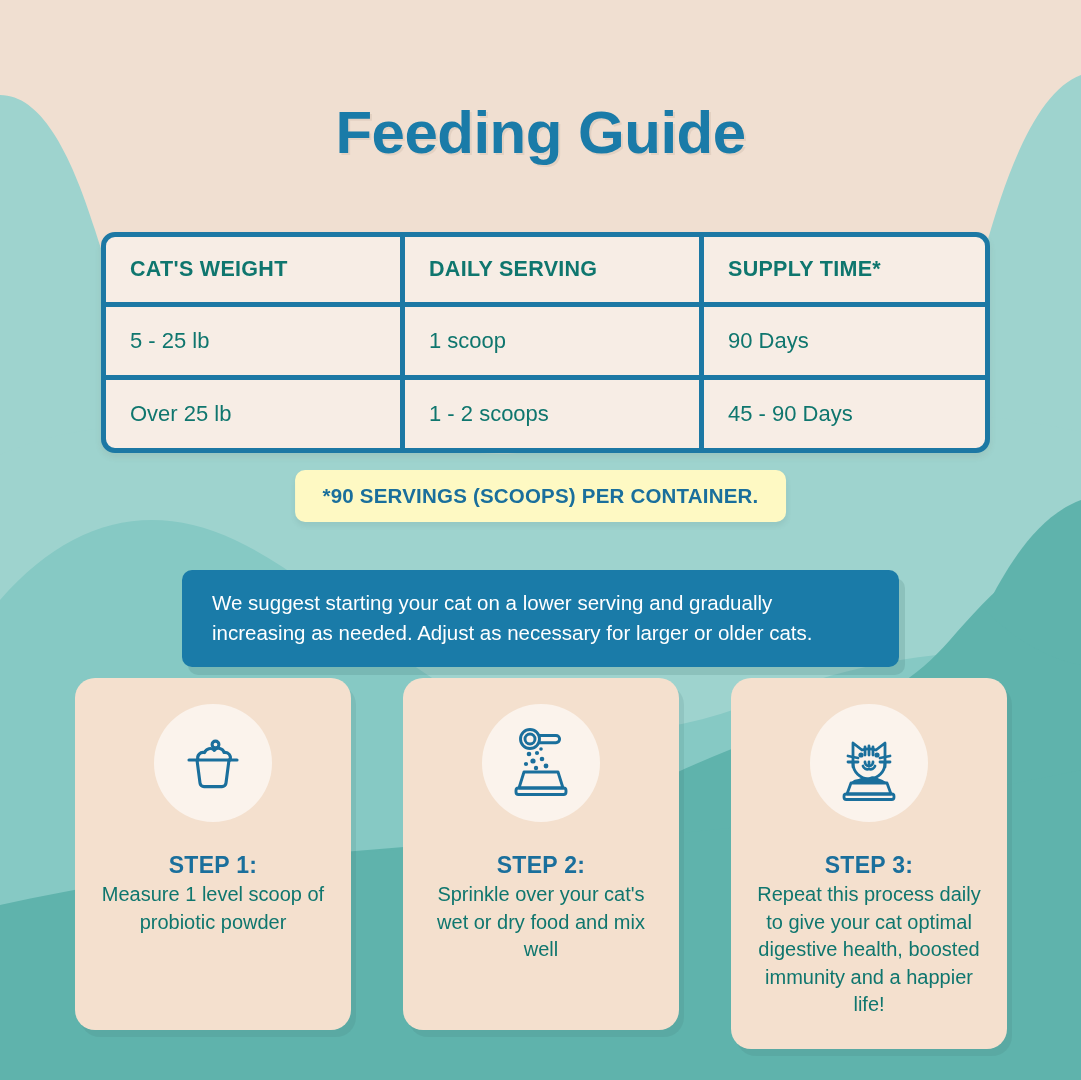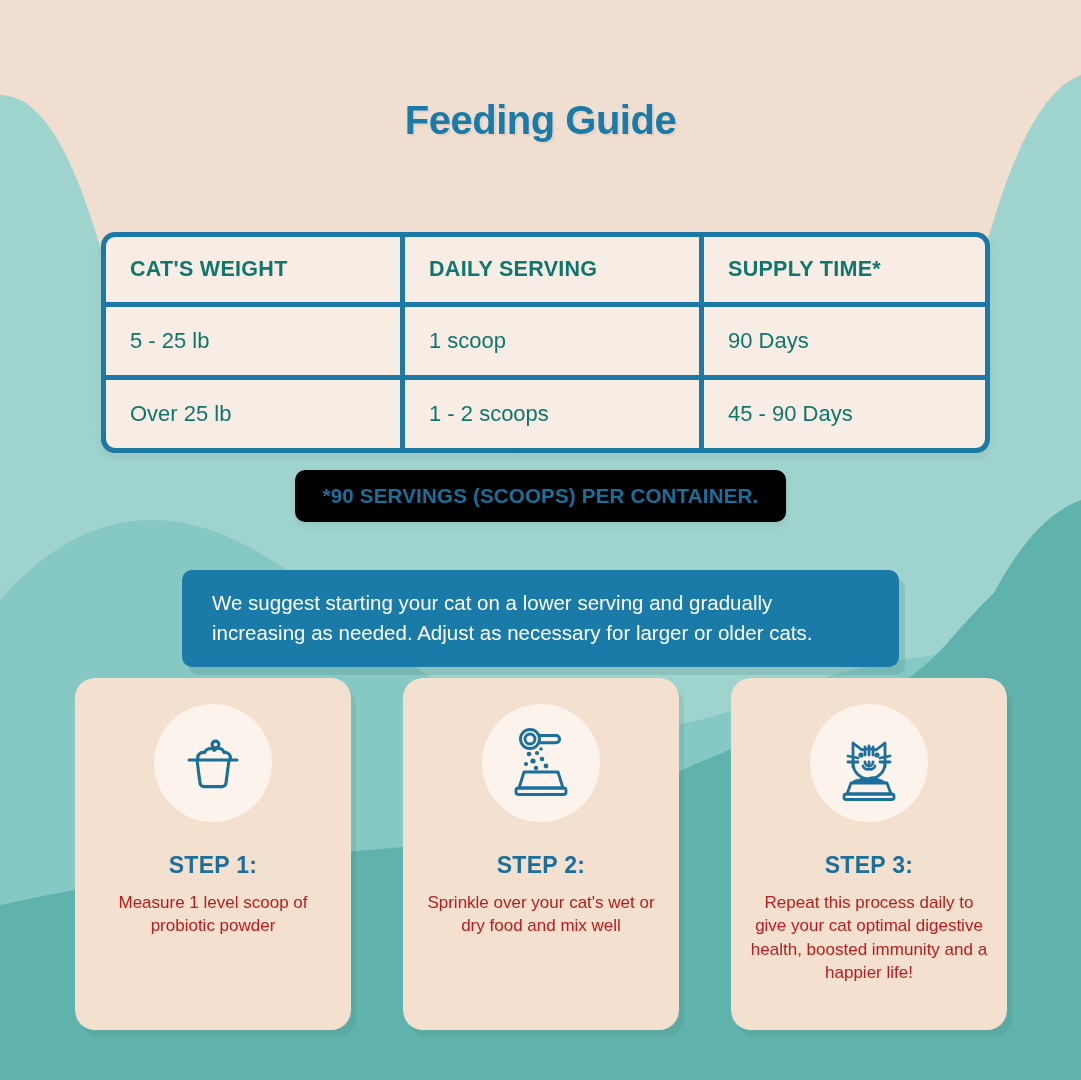--- a/index.html
+++ b/index.html
@@ -27,21 +27,21 @@
     z-index: 5;
   }
 
   
   #title {
     position: absolute;
     top: 98px;
     left: 0;
     width: 1081px;
     text-align: center;
-    font-size: 40px;
+    font-size: 60px;
     font-weight: bold;
     letter-spacing: -0.5px;
     color: #1a7ba8;
     text-shadow: 2px 2px 0 rgba(120,90,70,0.10);
   }
 
   
   #table-wrap {
     position: absolute;
     top: 232px;
@@ -85,21 +85,21 @@
   .tcell.c0 { width: 299px; }
   .tcell.c1 { width: 299px; }
   .tcell.c2 { width: 271px; }
 
   
   #footnote {
     position: absolute;
     top: 470px;
     left: 50%;
     transform: translateX(-50%);
-    background: #000000;
+    background: #fef9c3;
     color: #1a6f9c;
     font-weight: bold;
     font-size: 20.5px;
     letter-spacing: 0.2px;
     padding: 14px 28px;
     border-radius: 10px;
     white-space: nowrap;
     box-shadow: 0 4px 5px rgba(70,100,100,0.10);
   }
 
@@ -149,26 +149,26 @@
     border-radius: 50%;
     background: #fbf3ec;
     display: flex;
     align-items: center;
     justify-content: center;
   }
   .step-title {
     color: #1a6f9c;
     font-weight: bold;
     font-size: 23px;
-    margin-bottom: 12px;
+    margin-bottom: 2px;
     letter-spacing: 0.3px;
   }
   .step-desc {
-    color: #b91c1c;
-    font-size: 17px;
+    color: #0f766e;
+    font-size: 20px;
     line-height: 1.38;
   }
 </style>
 </head>
 <body>
 
 <div id="poster">
 
   <svg id="bg-waves" viewBox="0 0 1081 1080" preserveAspectRatio="none">
     <rect x="0" y="0" width="1081" height="1080" fill="#f0dfd1"></rect>

